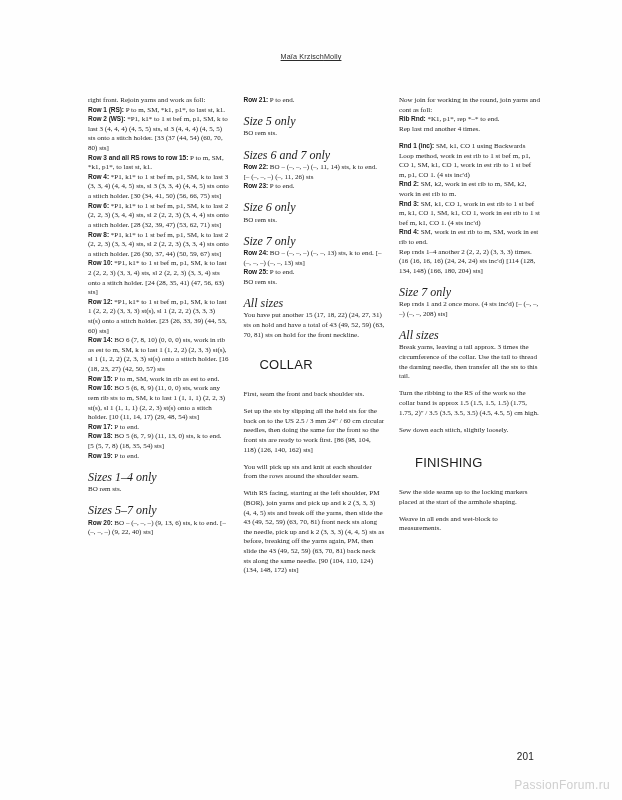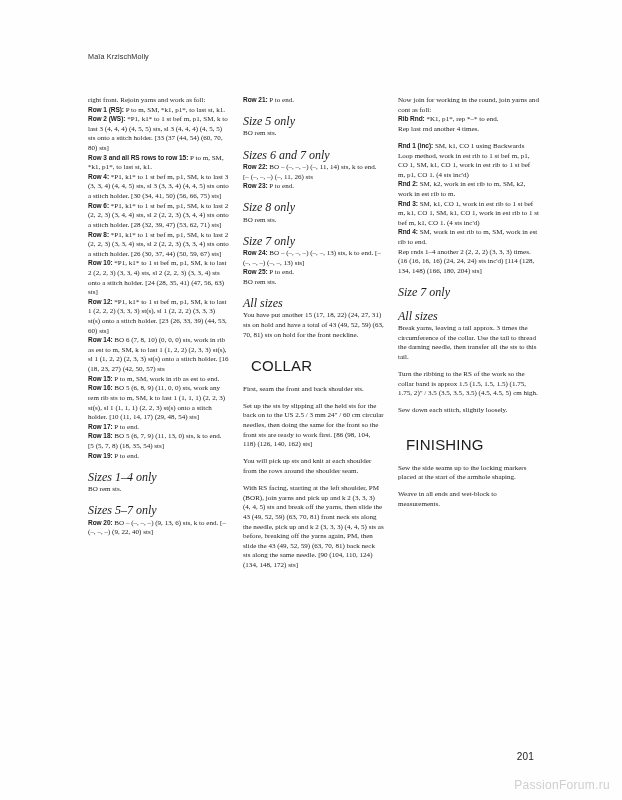--- a/index.html
+++ b/index.html
@@ -22,37 +22,39 @@
     background: #fefefe;
   }
 
   
   .running-head {
     position: absolute;
     top: 52px;
     left: 88px;
     right: 88px;
     display: flex;
-    justify-content: flex-start;
+    justify-content: center;
     align-items: baseline;
     font-family: "Liberation Sans", sans-serif;
     font-size: 7.2px;
     letter-spacing: 0.15px;
     color: #2b2b2b;
+    text-decoration: underline;
   }
 
   
   .columns {
     position: absolute;
     top: 96px;
     left: 88px;
     width: 452px;
     height: 640px;
     display: flex;
     gap: 14px;
+    justify-content: space-between;
   }
   .col {
     width: 141px;
     font-size: 7.05px;
     line-height: 1.365;
     text-align: left;
     hyphens: none;
   }
 
   p.para {
@@ -70,23 +72,23 @@
     letter-spacing: -0.05px;
   }
   .ital {
     font-style: italic;
     font-size: 12px;
   }
 
   h2.section {
     font-family: "Liberation Sans", sans-serif;
     font-weight: normal;
-    font-size: 15px;
+    font-size: 13px;
     letter-spacing: 0.2px;
-    margin: 8px;
+    margin: 16px;
     padding: 0;
     color: #1c1c1c;
   }
   .sec-wrap {
     margin-top: 16px;
     margin-bottom: 8px;
   }
   .sec-wrap.tight {
     margin-top: 19px;
   }
@@ -144,21 +146,21 @@
         <p class="para gap"><span class="ital">Sizes 5–7 only</span></p>
         <p class="para"><span class="lbl">Row 20:</span><span> BO – (–, –, –) (9, 13, 6) sts, k to end. [– (–, –, –) (9, 22, 40) sts]</span></p>
       </div>
     <div class="col" id="col-1">
         <p class="para"><span class="lbl">Row 21:</span><span> P to end.</span></p>
         <p class="para gap"><span class="ital">Size 5 only</span></p>
         <p class="para">BO rem sts.</p>
         <p class="para gap"><span class="ital">Sizes 6 and 7 only</span></p>
         <p class="para"><span class="lbl">Row 22:</span><span> BO – (–, –, –) (–, 11, 14) sts, k to end. [– (–, –, –) (–, 11, 26) sts</span></p>
         <p class="para"><span class="lbl">Row 23:</span><span> P to end.</span></p>
-        <p class="para gap"><span class="ital">Size 8 only</span></p>
+        <p class="para gap"><span class="ital">Size 6 only</span></p>
         <p class="para">BO rem sts.</p>
         <p class="para gap"><span class="ital">Size 7 only</span></p>
         <p class="para"><span class="lbl">Row 24:</span><span> BO – (–, –, –) (–, –, 13) sts, k to end. [– (–, –, –) (–, –, 13) sts]</span></p>
         <p class="para"><span class="lbl">Row 25:</span><span> P to end.</span></p>
         <p class="para">BO rem sts.</p>
         <p class="para gap"><span class="ital">All sizes</span></p>
         <p class="para">You have put another 15 (17, 18, 22) (24, 27, 31) sts on hold and have a total of 43 (49, 52, 59) (63, 70, 81) sts on hold for the front neckline.</p>
         <div class="sec-wrap">
           <h2 class="section">COLLAR</h2>
         </div>
@@ -170,20 +172,21 @@
     <div class="col" id="col-2">
         <p class="para">Now join for working in the round, join yarns and cont as foll:</p>
         <p class="para"><span class="lbl">Rib Rnd:</span><span> *K1, p1*, rep *–* to end.</span></p>
         <p class="para">Rep last rnd another 4 times.</p>
         <p class="para gap"><span class="lbl">Rnd 1 (inc):</span><span> SM, k1, CO 1 using Backwards Loop method, work in est rib to 1 st bef m, p1, CO 1, SM, k1, CO 1, work in est rib to 1 st bef m, p1, CO 1. (4 sts inc'd)</span></p>
         <p class="para"><span class="lbl">Rnd 2:</span><span> SM, k2, work in est rib to m, SM, k2, work in est rib to m.</span></p>
         <p class="para"><span class="lbl">Rnd 3:</span><span> SM, k1, CO 1, work in est rib to 1 st bef m, k1, CO 1, SM, k1, CO 1, work in est rib to 1 st bef m, k1, CO 1. (4 sts inc'd)</span></p>
         <p class="para"><span class="lbl">Rnd 4:</span><span> SM, work in est rib to m, SM, work in est rib to end.</span></p>
         <p class="para">Rep rnds 1–4 another 2 (2, 2, 2) (3, 3, 3) times. (16 (16, 16, 16) (24, 24, 24) sts inc'd) [114 (128, 134, 148) (166, 180, 204) sts]</p>
         <p class="para gap"><span class="ital">Size 7 only</span></p>
+        <p class="para">Rep rnds 1 and 2 once more. (4 sts inc'd) [– (–, –, –) (–, –, 208) sts]</p>
         <p class="para gap"><span class="ital">All sizes</span></p>
         <p class="para">Break yarns, leaving a tail approx. 3 times the circumference of the collar. Use the tail to thread the darning needle, then transfer all the sts to this tail.</p>
         <p class="para gap">Turn the ribbing to the RS of the work so the collar band is approx 1.5 (1.5, 1.5, 1.5) (1.75, 1.75, 2)" / 3.5 (3.5, 3.5, 3.5) (4.5, 4.5, 5) cm high.</p>
         <p class="para gap">Sew down each stitch, slightly loosely.</p>
         <div class="sec-wrap tight">
           <h2 class="section">FINISHING</h2>
         </div>
         <p class="para">Sew the side seams up to the locking markers placed at the start of the armhole shaping.</p>
         <p class="para gap">Weave in all ends and wet-block to measurements.</p>
       </div>

